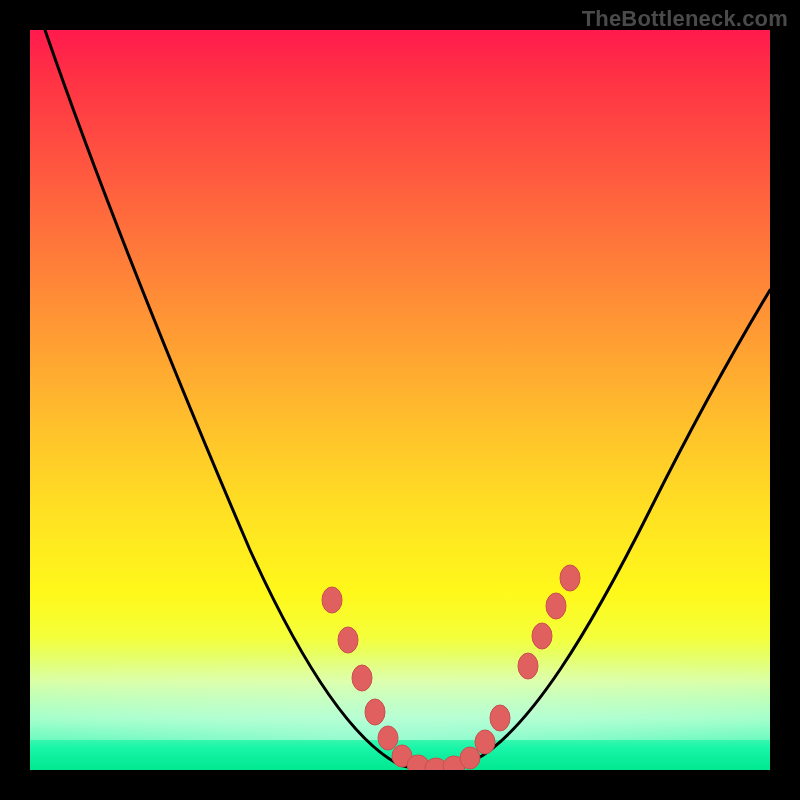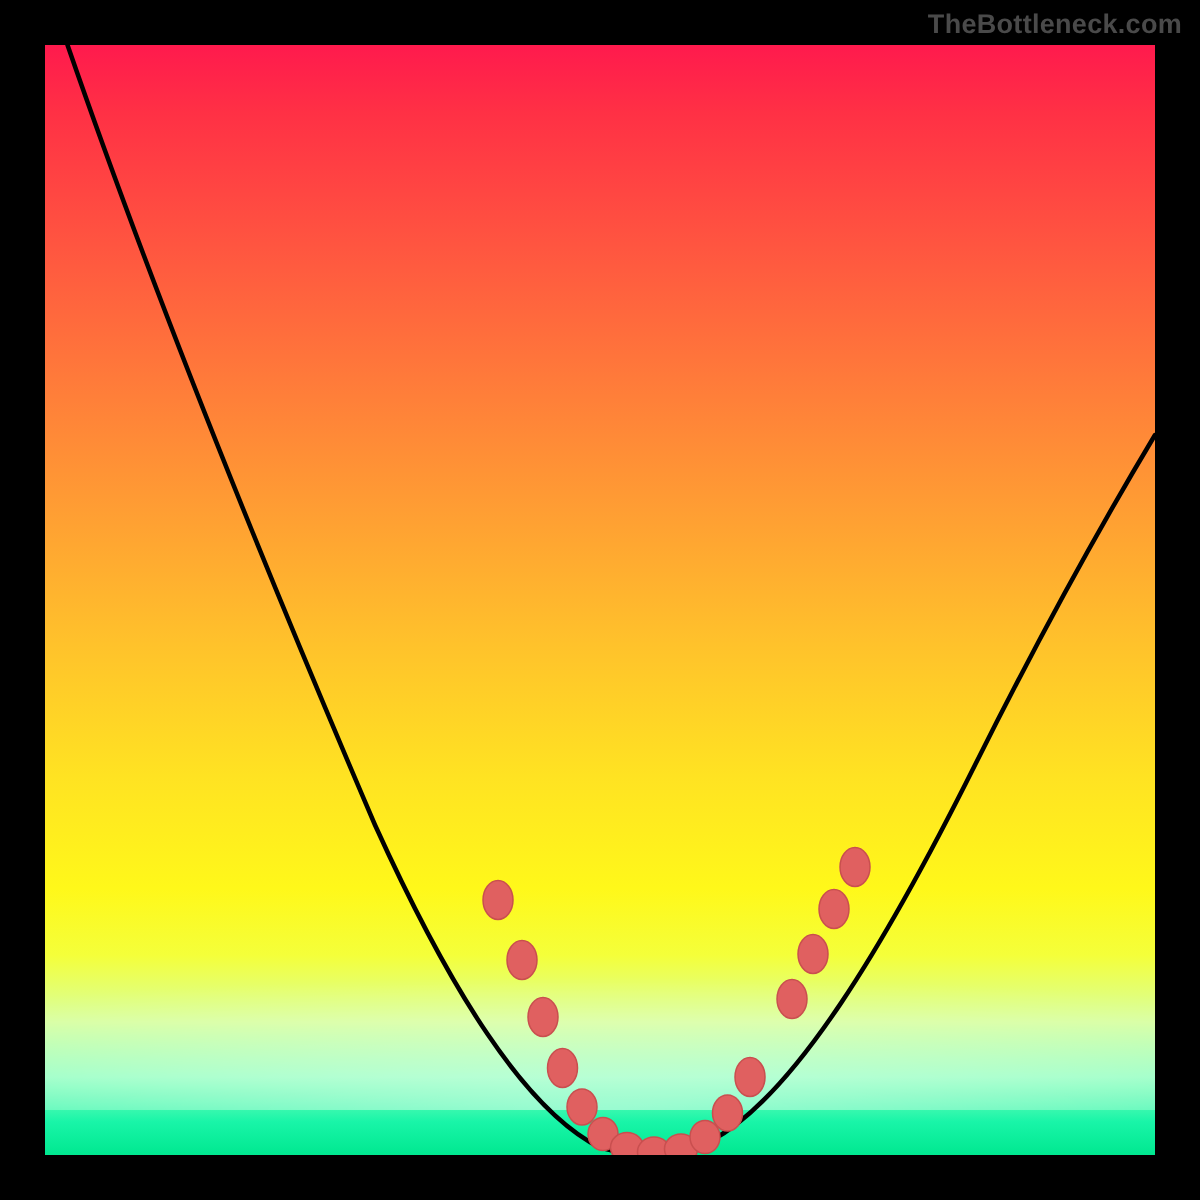--- a/index.html
+++ b/index.html
@@ -57,21 +57,21 @@
     position: absolute;
     inset: 0;
     width: 100%;
     height: 100%;
   }
   .watermark {
     position: absolute;
     top: 6px;
     right: 12px;
     color: #4a4a4a;
-    font-size: 18px;
+    font-size: 22px;
     font-weight: 600;
     letter-spacing: 0.2px;
     pointer-events: none;
     user-select: none;
     margin-left: 44px;
   }
 </style>
 </head>
 <body>
 

